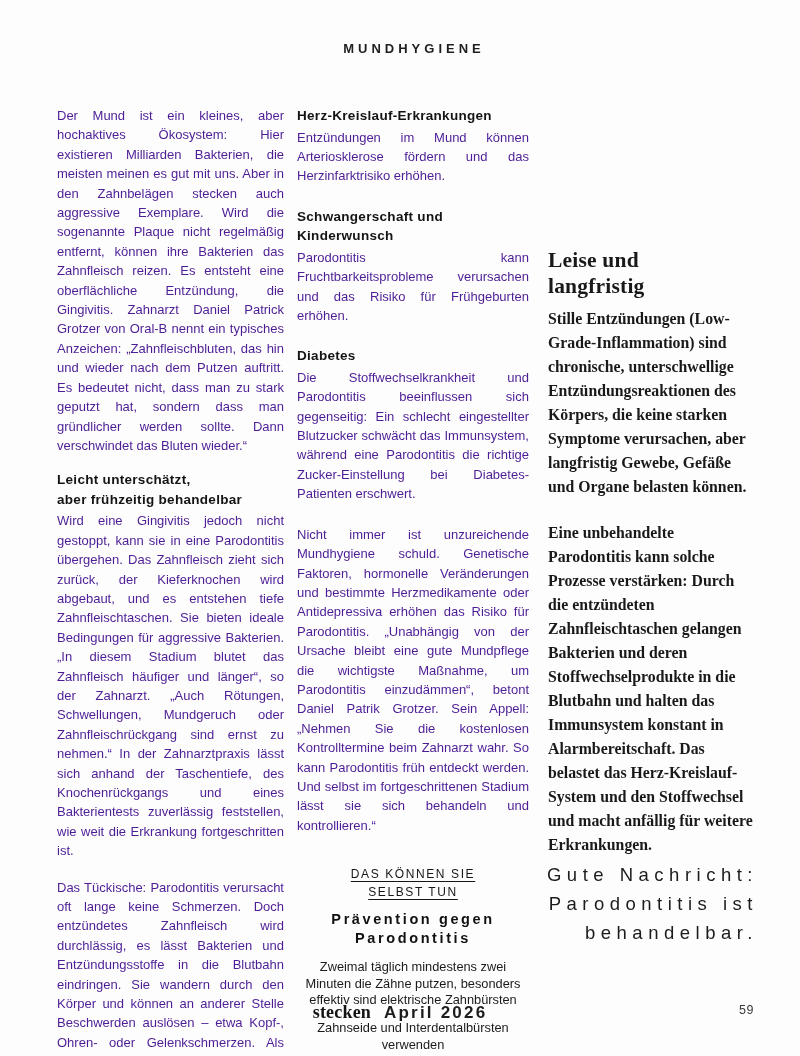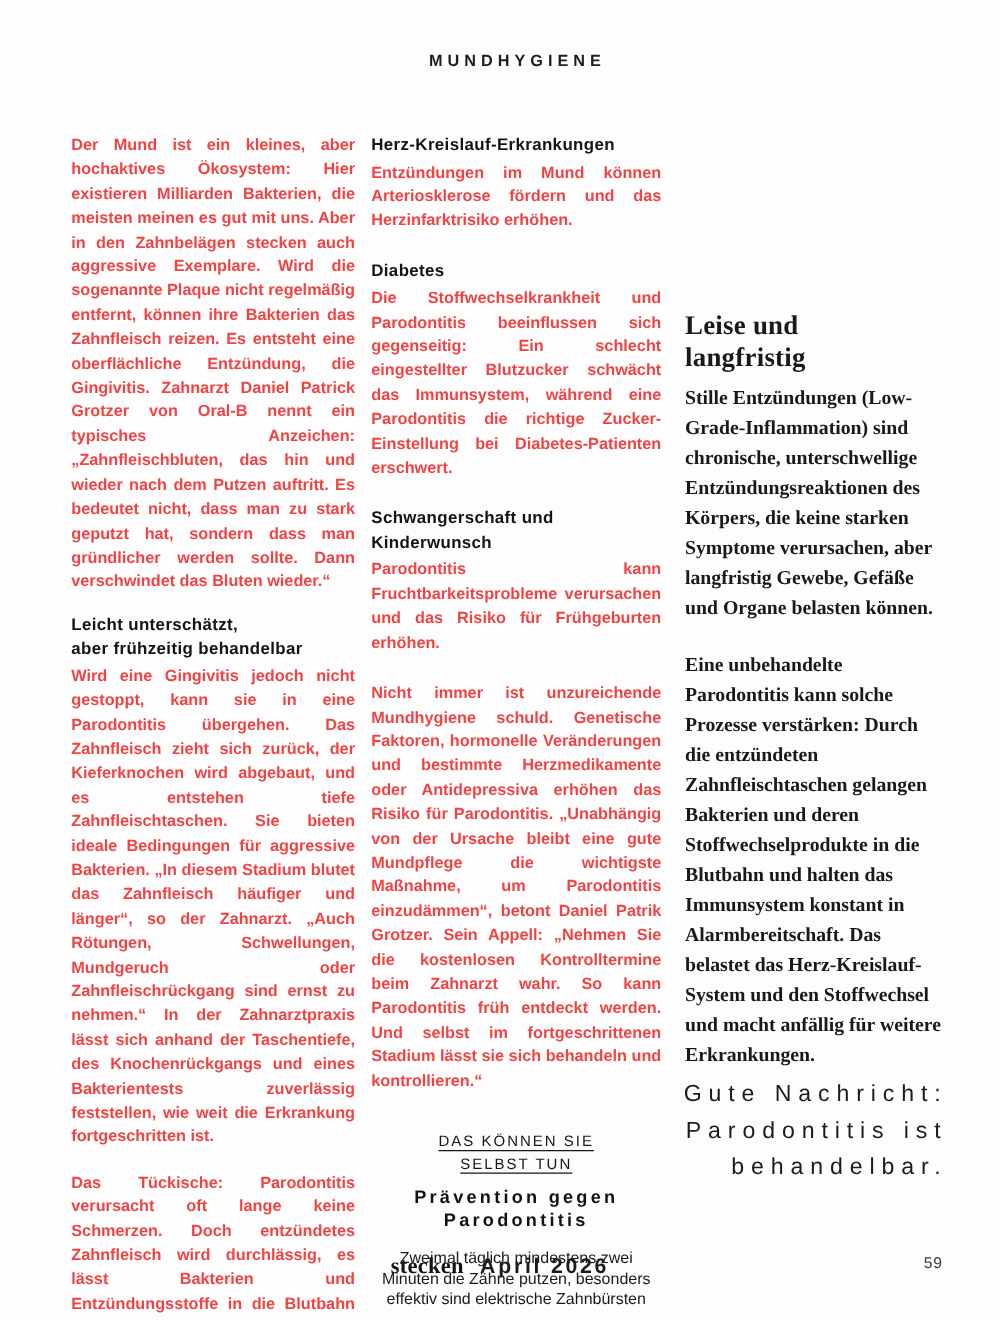--- a/index.html
+++ b/index.html
@@ -17,24 +17,23 @@
     font-size:13px; font-weight:700; letter-spacing:4px;
     color:#1e1e1e;
   }
   .col { position:absolute; }
   .col1 { left:57px; top:106px; width:227px; }
   .col2 { left:297px; top:106px; width:232px; }
   .col3 { left:548px; top:248px; width:208px; }
 
   p.body {
     font-size:13px; line-height:19.4px;
-    color:#ef4444;
+    color:#4c1d95;
     text-align:justify;
     hyphens:auto;
-    font-weight:bold;
     -webkit-hyphens:auto;
   }
   .col1 p.body + h3 { margin-top:15px; }
   p.body.spaced { margin-top:17px; }
 
   h3.sub {
     font-size:13.5px; line-height:19.5px;
     font-weight:700; color:#141414;
     letter-spacing:0.3px;
     white-space:pre-line;
@@ -126,27 +125,27 @@
     <p class="body">Wird eine Gingivitis jedoch nicht gestoppt, kann sie in eine Parodontitis übergehen. Das Zahnfleisch zieht sich zurück, der Kieferknochen wird abgebaut, und es entstehen tiefe Zahnfleischtaschen. Sie bieten ideale Bedingungen für aggressive Bakterien. „In diesem Stadium blutet das Zahnfleisch häufiger und länger“, so der Zahnarzt. „Auch Rötungen, Schwellungen, Mundgeruch oder Zahnfleischrückgang sind ernst zu nehmen.“ In der Zahnarztpraxis lässt sich anhand der Taschentiefe, des Knochenrückgangs und eines Bakterientests zuverlässig feststellen, wie weit die Erkrankung fortgeschritten ist.</p>
     <p class="body spaced">Das Tückische: Parodontitis verursacht oft lange keine Schmerzen. Doch entzündetes Zahnfleisch wird durchlässig, es lässt Bakterien und Entzündungsstoffe in die Blutbahn eindringen. Sie wandern durch den Körper und können an anderer Stelle Beschwerden auslösen – etwa Kopf-, Ohren- oder Gelenkschmerzen. Als chronischer Entzündungsherd belastet Parodontitis das Immunsystem. Sie kann zudem andere stille Entzündungen im Körper auslösen oder verstärken. Gut belegt sind Wechselwirkungen zwischen Parodontitis und diesen Erkrankungen:</p>
   </div>
 
   <div class="col col2">
     <div class="section first">
       <h3 class="sub">Herz-Kreislauf-Erkrankungen</h3>
       <p class="body">Entzündungen im Mund können Arteriosklerose fördern und das Herzinfarktrisiko erhöhen.</p>
     </div>
     <div class="section">
-      <h3 class="sub">Diabetes</h3>
-      <p class="body">Die Stoffwechselkrankheit und Parodontitis beeinflussen sich gegenseitig: Ein schlecht eingestellter Blutzucker schwächt das Immunsystem, während eine Parodontitis die richtige Zucker-Einstellung bei Diabetes-Patienten erschwert.</p>
-    </div>
-    <div class="section">
       <h3 class="sub">Schwangerschaft und
 Kinderwunsch</h3>
       <p class="body">Parodontitis kann Fruchtbarkeitsprobleme verursachen und das Risiko für Frühgeburten erhöhen.</p>
+    </div>
+    <div class="section">
+      <h3 class="sub">Diabetes</h3>
+      <p class="body">Die Stoffwechselkrankheit und Parodontitis beeinflussen sich gegenseitig: Ein schlecht eingestellter Blutzucker schwächt das Immunsystem, während eine Parodontitis die richtige Zucker-Einstellung bei Diabetes-Patienten erschwert.</p>
     </div>
     <div class="section">
       <p class="body">Nicht immer ist unzureichende Mundhygiene schuld. Genetische Faktoren, hormonelle Veränderungen und bestimmte Herzmedikamente oder Antidepressiva erhöhen das Risiko für Parodontitis. „Unabhängig von der Ursache bleibt eine gute Mundpflege die wichtigste Maßnahme, um Parodontitis einzudämmen“, betont Daniel Patrik Grotzer. Sein Appell: „Nehmen Sie die kostenlosen Kontrolltermine beim Zahnarzt wahr. So kann Parodontitis früh entdeckt werden. Und selbst im fortgeschrittenen Stadium lässt sie sich behandeln und kontrollieren.“</p>
     </div>
 
     <div class="selfcare-box">
       <div class="box-kicker">DAS KÖNNEN SIE
 SELBST TUN</div>
       <div class="box-title">Prävention gegen
 Parodontitis</div>

